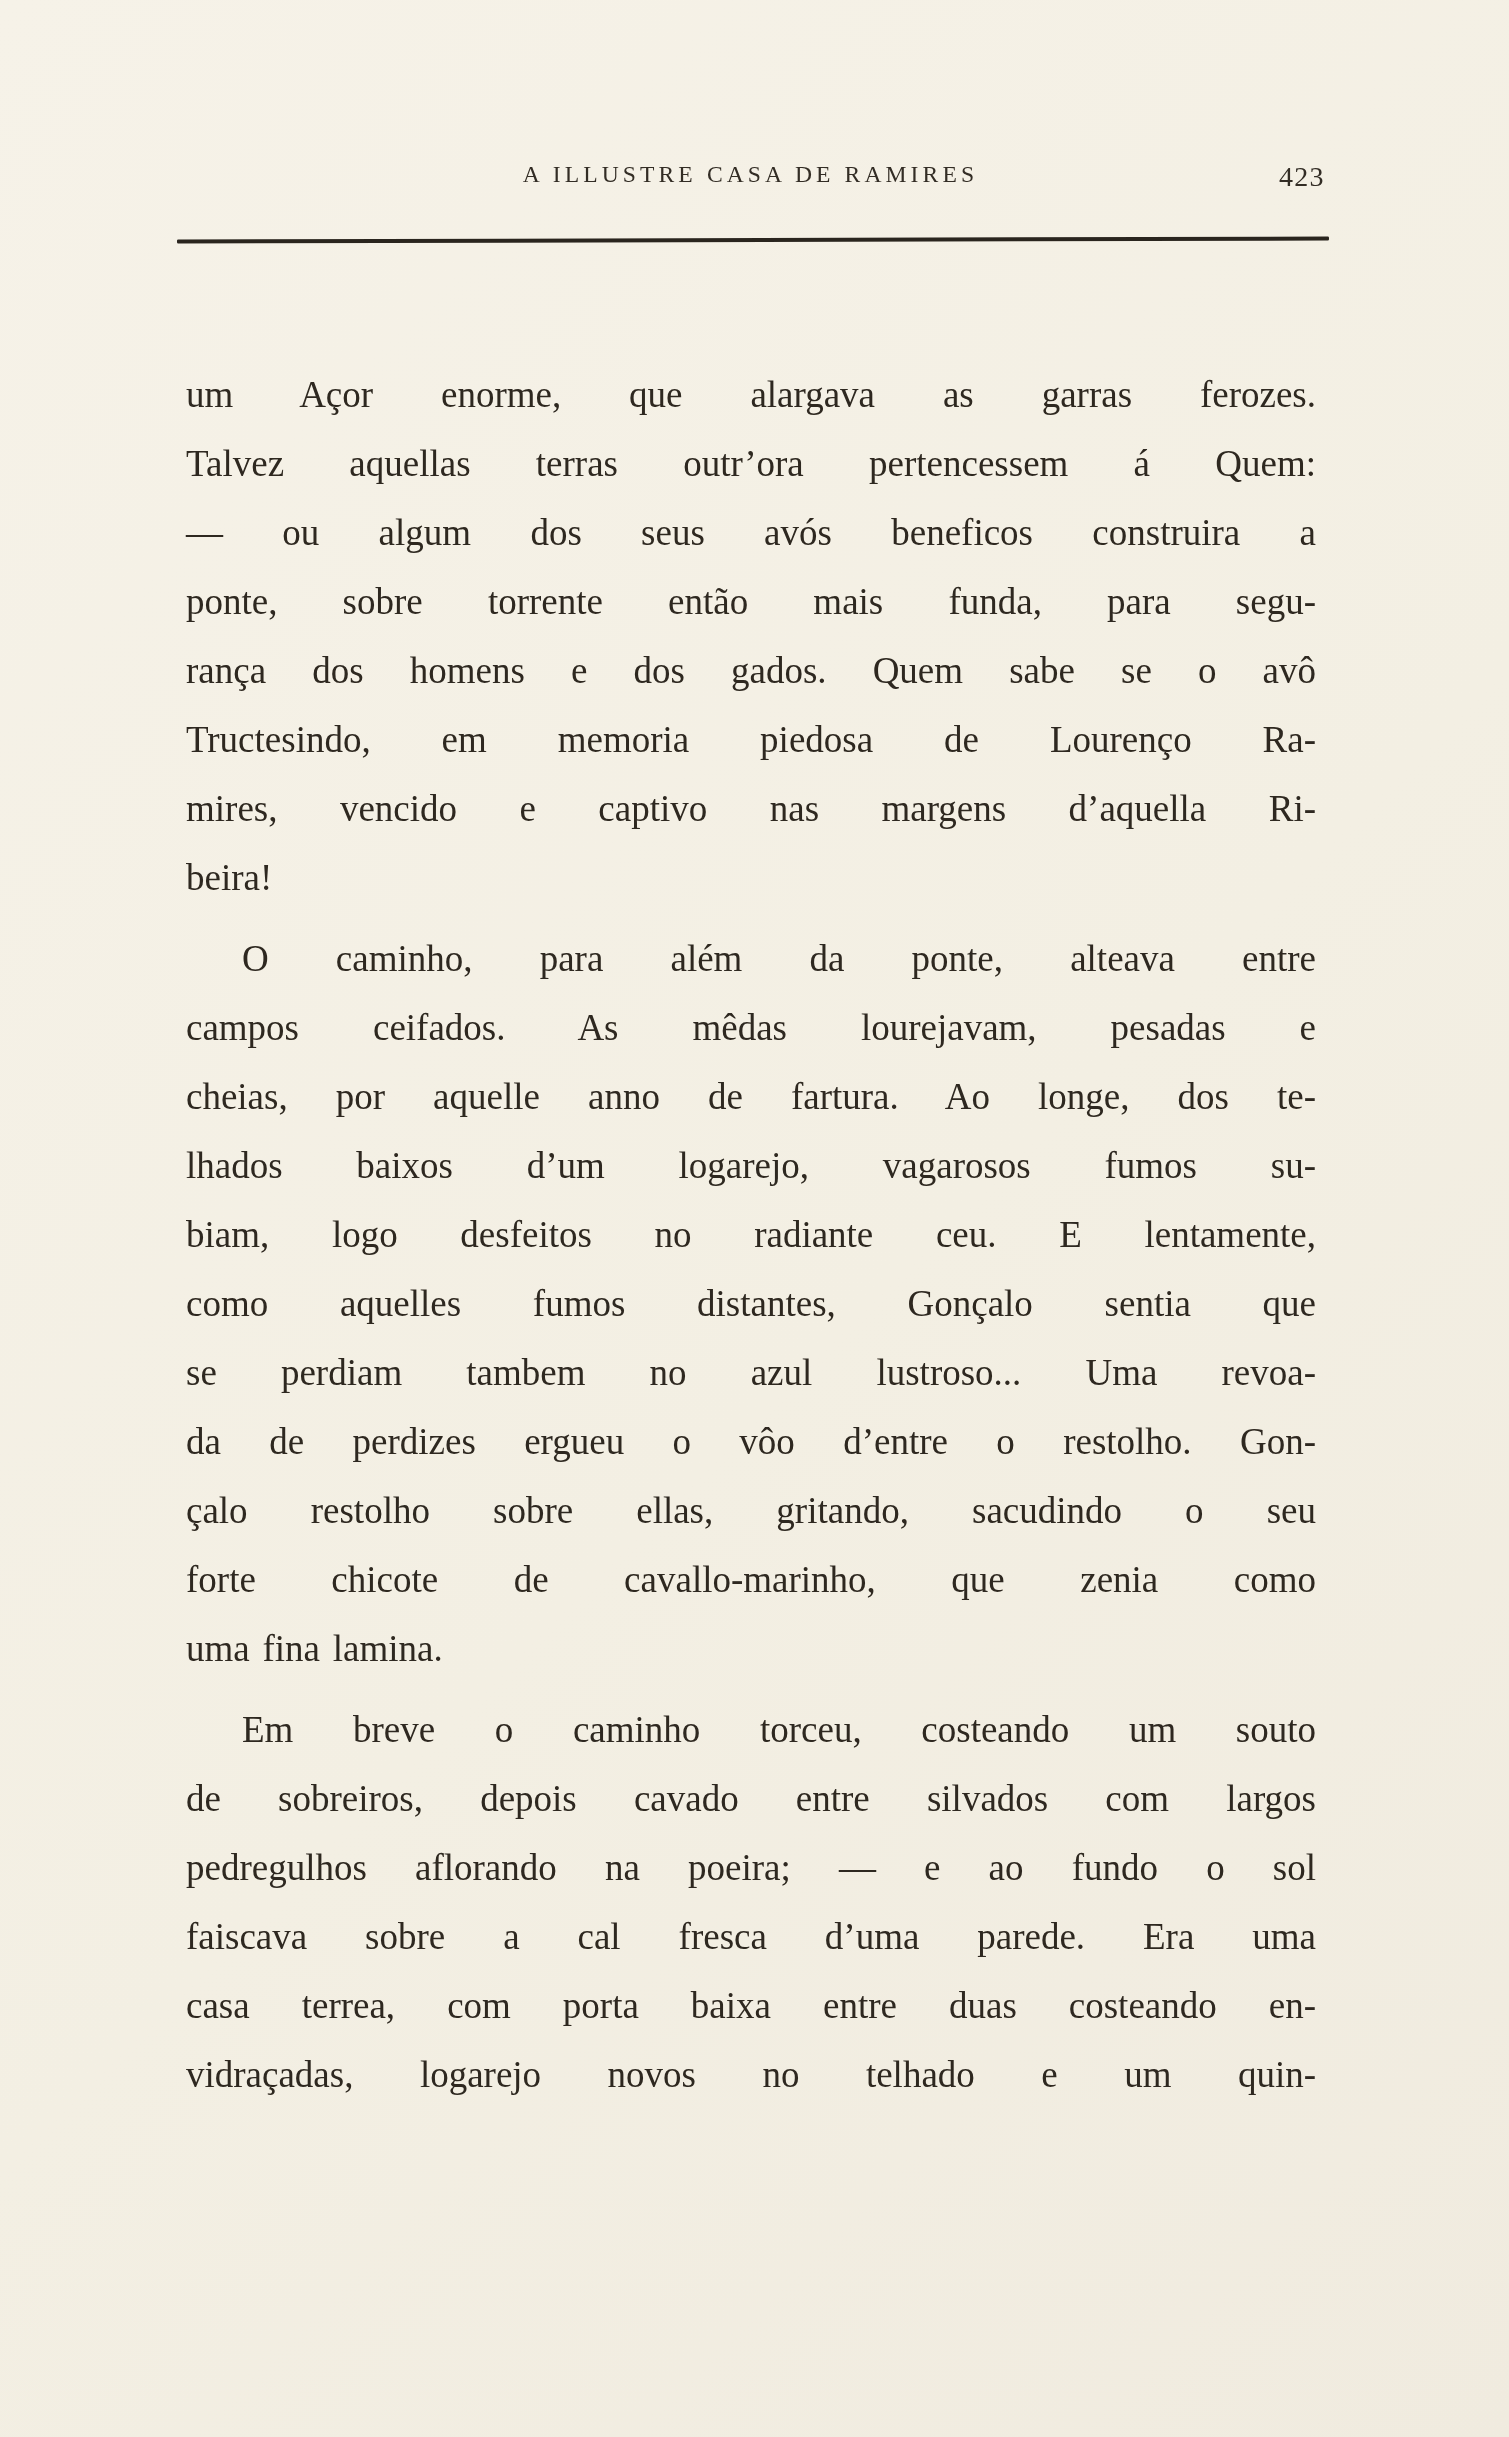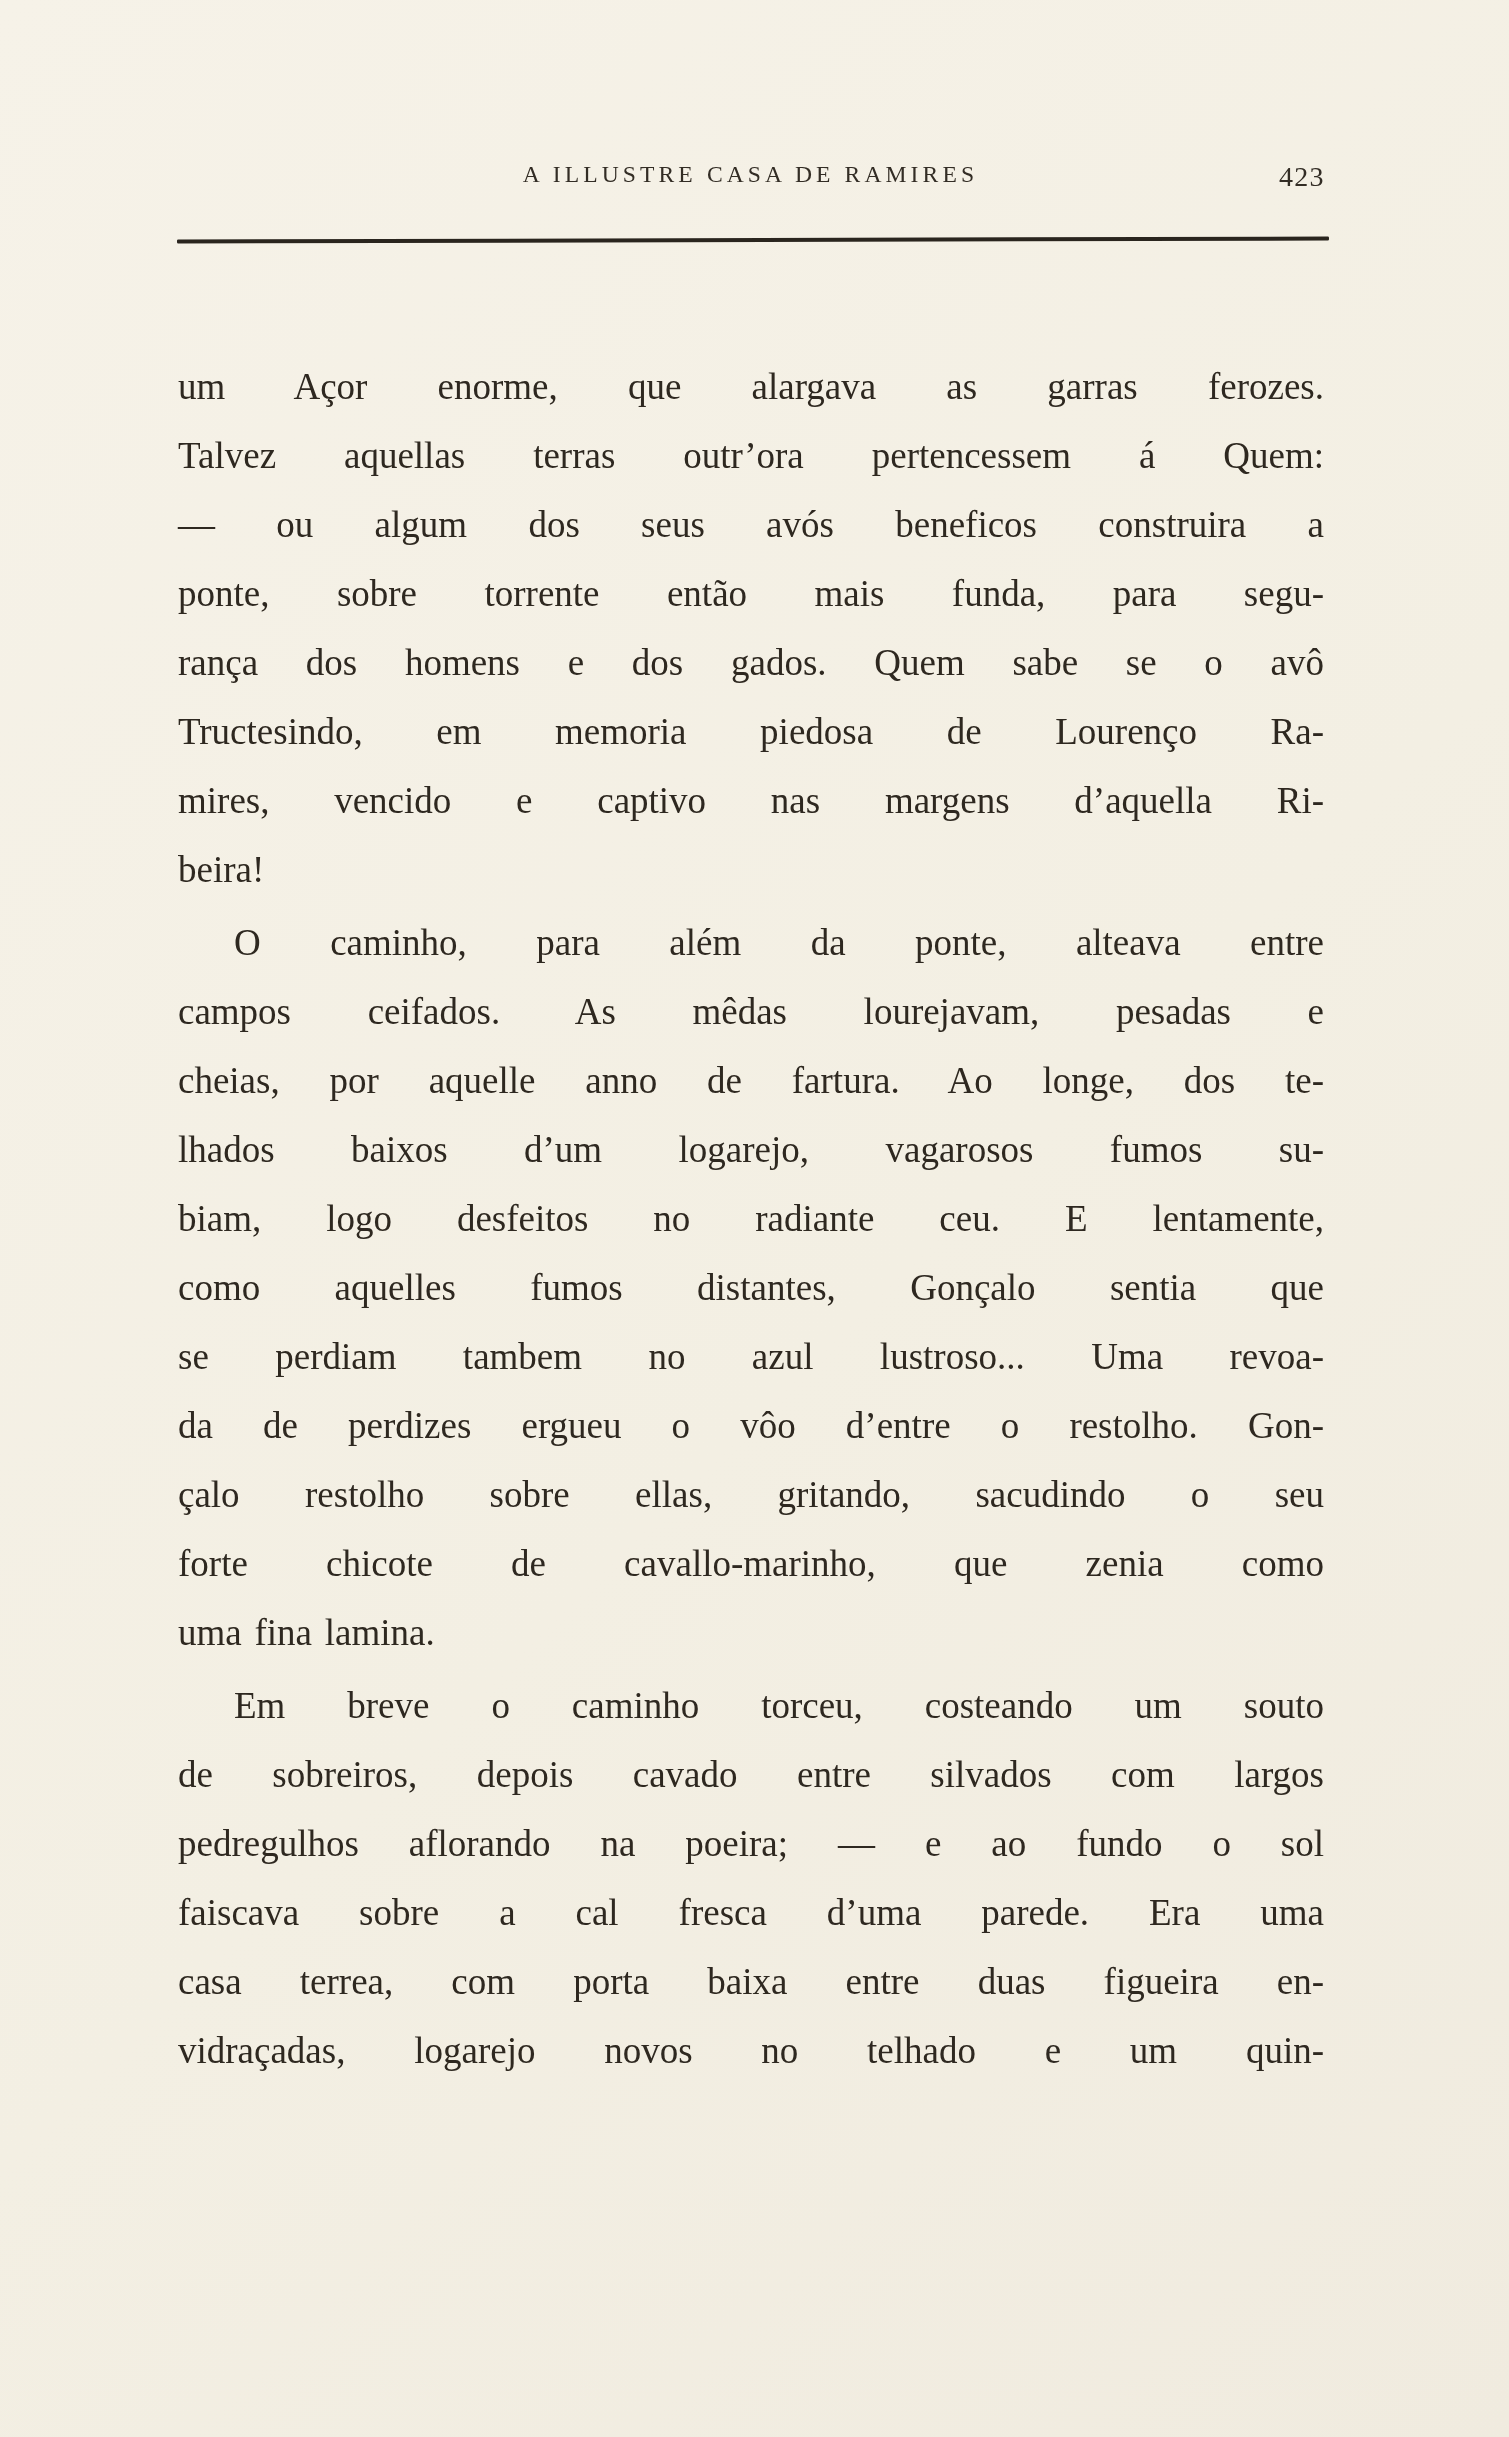--- a/index.html
+++ b/index.html
@@ -59,21 +59,21 @@
   .text-block {
     position: absolute;
     top: 348px;
     left: 174px;
     width: 1154px;
     font-size: 37px;
     line-height: 69px;
     color: #2e2820;
   }
   .paragraph {
-    margin: 4px;
+    margin: 12px;
     padding: 0;
   }
   .line {
     text-align: justify;
     text-align-last: justify;
     word-spacing: 3.5px;
   }
   .line.indent {
     text-indent: 56px;
   }
@@ -115,19 +115,19 @@
         <div class="line">da de perdizes ergueu o vôo d’entre o restolho. Gon-</div>
         <div class="line">çalo restolho sobre ellas, gritando, sacudindo o seu</div>
         <div class="line">forte chicote de cavallo-marinho, que zenia como</div>
         <div class="line short">uma fina lamina.</div>
       </div>
       <div class="paragraph">
         <div class="line indent">Em breve o caminho torceu, costeando um souto</div>
         <div class="line">de sobreiros, depois cavado entre silvados com largos</div>
         <div class="line">pedregulhos aflorando na poeira; — e ao fundo o sol</div>
         <div class="line">faiscava sobre a cal fresca d’uma parede. Era uma</div>
-        <div class="line">casa terrea, com porta baixa entre duas figueira en-</div>
+        <div class="line">casa terrea, com porta baixa entre duas costeando en-</div>
         <div class="line">vidraçadas, logarejo novos no telhado e um quin-</div>
       </div>
     </div>
 
 </div>
 
 
 </body></html>

